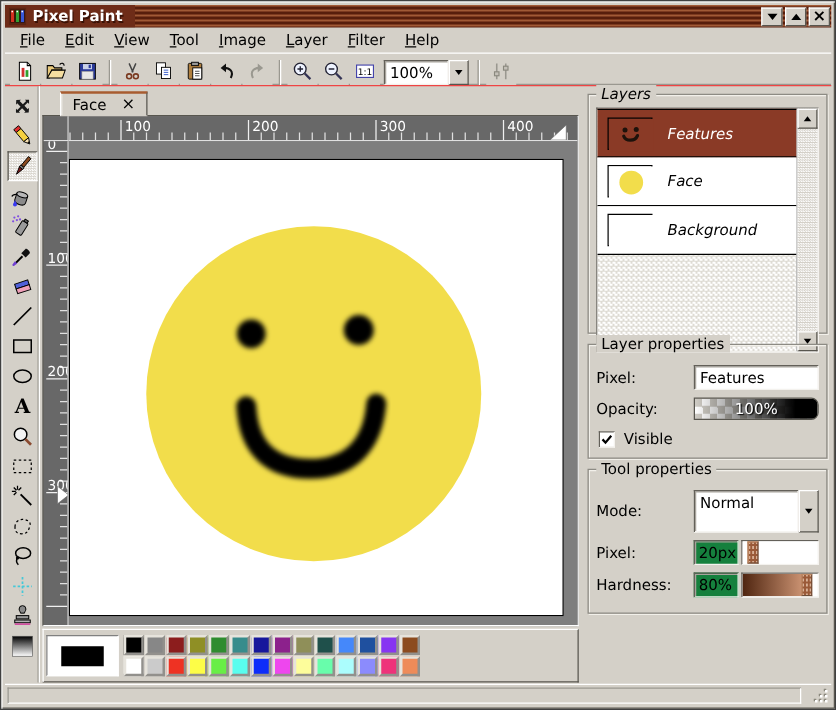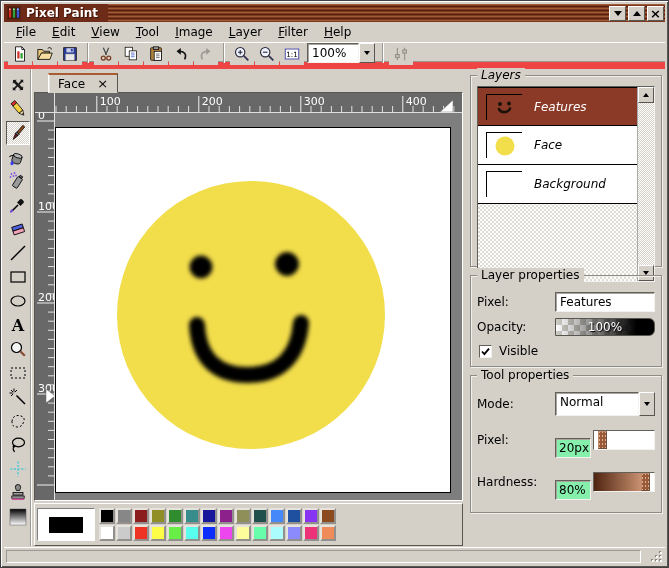--- a/index.html
+++ b/index.html
@@ -22,22 +22,22 @@
   .tri-dn{width:0;height:0;border:4px solid transparent;border-top:5px solid #000;margin-top:4px;}
   .tri-up{width:0;height:0;border:4px solid transparent;border-bottom:5px solid #000;margin-bottom:4px;}
   .x-glyph{font-weight:bold;font-size:13px;line-height:13px;}
 
   
   .menubar{height:21px;display:flex;align-items:center;padding-left:4px;border-bottom:1px solid #fff;}
   .menu-item{padding:2px 8px;cursor:default;}
   .menu-item u{text-decoration:underline;}
 
   
-  .toolbar{height:26px;display:flex;align-items:flex-start;padding-left:4px;gap:1px;
-           border-bottom:7px solid #ef4444;box-shadow:0 -1px 0 #9a9890 inset;}
+  .toolbar{height:26px;display:flex;align-items:flex-end;padding-left:4px;gap:1px;
+           border-bottom:1px solid #ef4444;box-shadow:0 -1px 0 #9a9890 inset;}
   .tb-btn{width:24px;height:22px;display:flex;align-items:center;justify-content:center;background:#d4d0c8;border:1px solid transparent;}
   .tb-btn svg{width:18px;height:18px;}
   .tb-sep{width:2px;height:20px;margin:0 4px;border-left:1px solid #9a9890;border-right:1px solid #fff;}
   .combo{display:flex;height:20px;margin:0 2px;}
   .combo .combo-field{width:52px;background:#fff;border:1px solid;border-color:#636059 #f4f2ee #f4f2ee #636059;
         box-shadow:inset 1px 1px 0 #a8a49c;padding:2px 4px;font-size:12px;}
   .combo .combo-btn{width:16px;background:#d4d0c8;border:1px solid;border-color:#fff #58564f #58564f #fff;
         display:flex;align-items:center;justify-content:center;}
   .arr-dn{width:0;height:0;border:3px solid transparent;border-top:4px solid #000;margin-top:3px;}
 
@@ -109,28 +109,28 @@
       background:linear-gradient(to right, rgba(0,0,0,0), rgba(0,0,0,1) 82%),
                  repeating-conic-gradient(#fff 0% 25%, #cfccc5 0% 50%);
       background-size:auto,12px 12px;border-radius:0 6px 6px 0;
       display:flex;align-items:center;justify-content:center;}
   .opacitybar span{font-size:12px;text-shadow:1px 1px 1px #000;}
   .checkrow{display:flex;align-items:center;gap:7px;margin:8px 0 2px 2px;}
   .checkbox{width:13px;height:13px;background:#fff;border:1px solid;border-color:#636059 #f4f2ee #f4f2ee #636059;
             display:flex;align-items:center;justify-content:center;}
   .checkbox svg{width:11px;height:11px;}
 
-  .selectbox{flex:1;display:flex;height:24px;}
+  .selectbox{flex:1;display:flex;height:34px;}
   .selectbox .sel-field{flex:1;background:#fff;border:1px solid;border-color:#636059 #f4f2ee #f4f2ee #636059;
       box-shadow:inset 1px 1px 0 #a8a49c;padding:2px 4px;font-size:12px;}
   .selectbox .sel-btn{width:16px;background:#d4d0c8;border:1px solid;border-color:#fff #58564f #58564f #fff;
       display:flex;align-items:center;justify-content:center;}
 
-  .smallfield{width:36px;height:20px;background:#86efac;border:1px solid;border-color:#636059 #f4f2ee #f4f2ee #636059;
-      box-shadow:inset 1px 1px 0 #a8a49c;padding:2px 3px;font-size:12px;margin-top:16px;}
+  .smallfield{width:36px;height:20px;background:#15803d;border:1px solid;border-color:#636059 #f4f2ee #f4f2ee #636059;
+      box-shadow:inset 1px 1px 0 #a8a49c;padding:2px 3px;font-size:12px;}
   .slider{flex:1;height:20px;margin-left:2px;border:1px solid;border-color:#636059 #f4f2ee #f4f2ee #636059;
       background:#fff;display:flex;overflow:hidden;}
   .slider .sl-fill{background:linear-gradient(to right,#4f2510,#c89070);}
   .slider .sl-thumb{width:9px;background:#9a5a38;border:1px outset #c08a64;flex:0 0 auto;
       background-image:radial-gradient(#d8b096 1px, transparent 1px);background-size:3px 4px;background-position:2px 2px;}
   .slider .sl-rest{flex:1;background:#fff;}
 
   
   .statusbar{height:17px;margin-top:1px;position:relative;border-top:1px solid #fff;}
   .statusfield{position:absolute;left:2px;right:24px;top:2px;bottom:1px;

